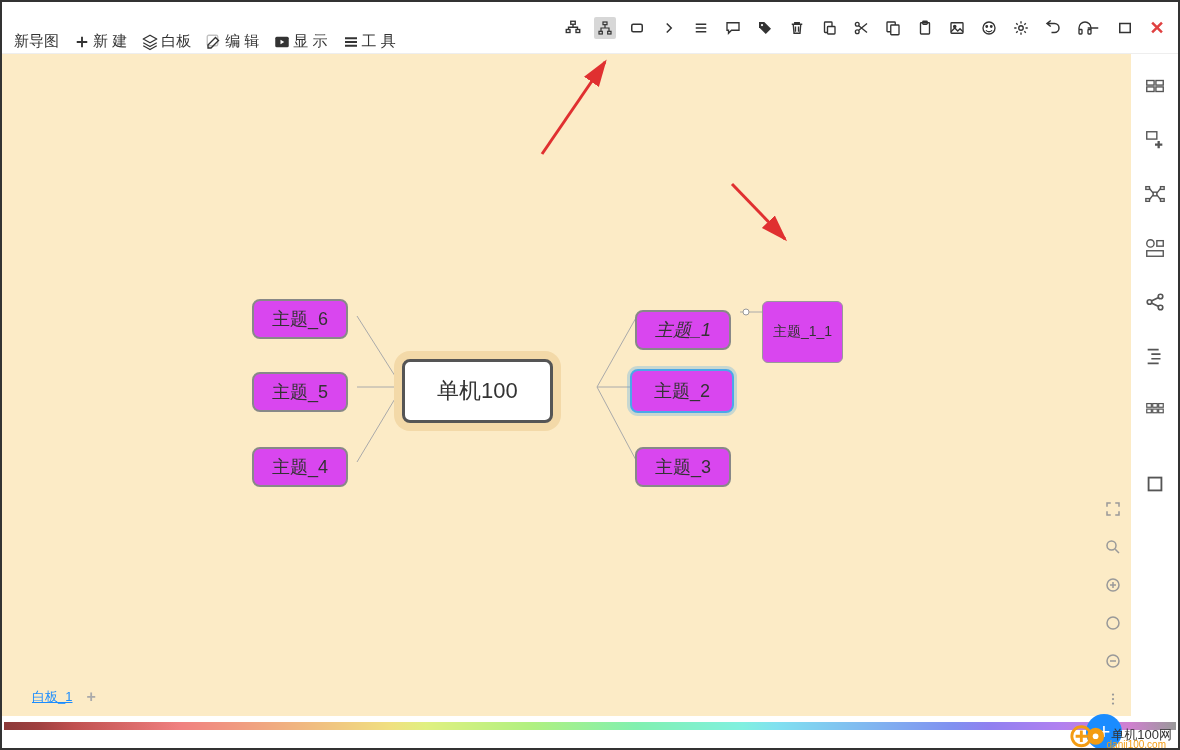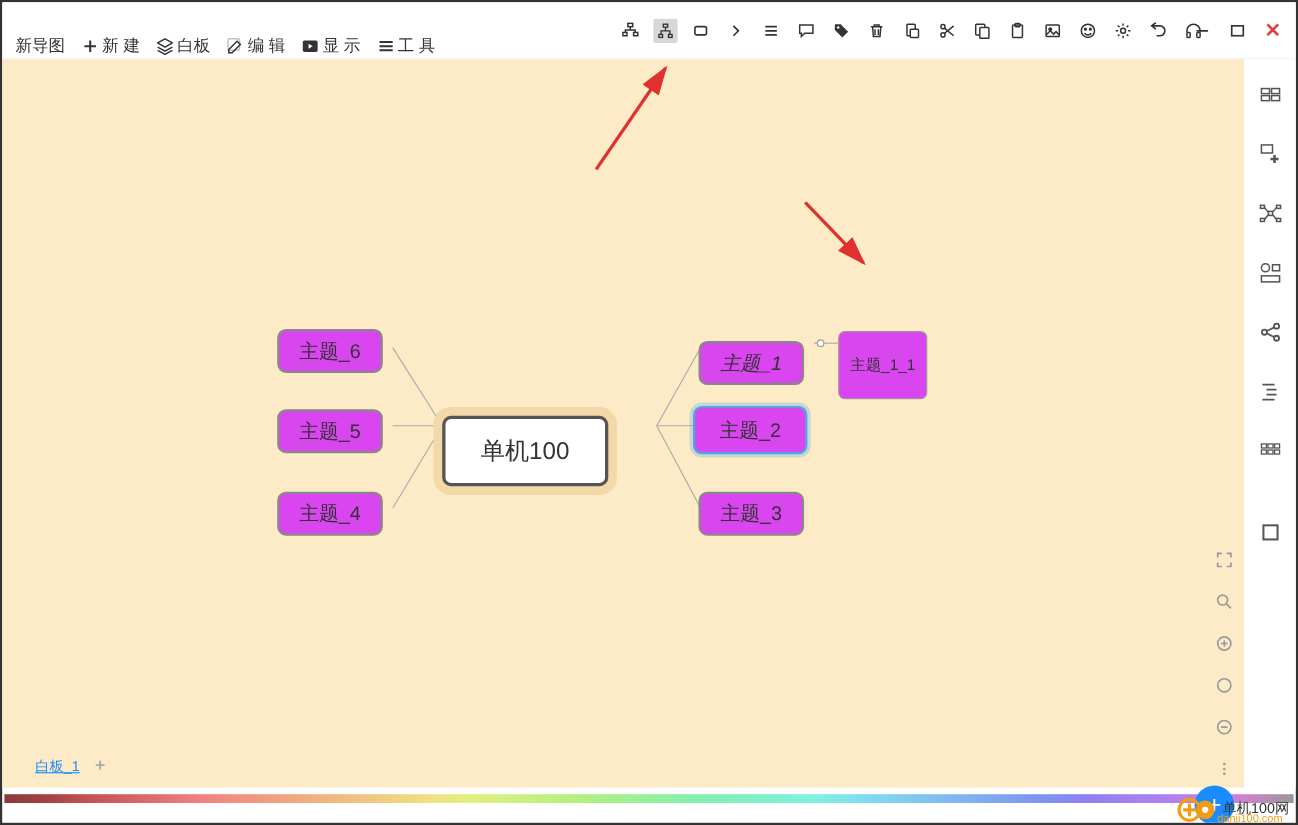--- a/index.html
+++ b/index.html
@@ -211,21 +211,21 @@
     <path d="M400 333 L355 262"></path>
     <path d="M400 333 L355 333"></path>
     <path d="M400 333 L355 408"></path>
     <path d="M595 333 L635 262"></path>
     <path d="M595 333 L630 333"></path>
     <path d="M595 333 L635 408"></path>
     <path d="M738 258 L760 258"></path>
     <circle cx="744" cy="258" r="3" fill="#fff" stroke="#999"></circle>
   </svg>
 
-  <div class="node center" style="top:305px;left:400px;margin-top:19px;">单机100</div>
+  <div class="node center" style="top:305px;left:400px;">单机100</div>
 
   <div class="node" style="top:245px;left:250px;">主题_6</div>
   <div class="node" style="top:318px;left:250px;">主题_5</div>
   <div class="node" style="top:393px;left:250px;">主题_4</div>
 
   <div class="node" style="top:256px;left:633px;font-style:italic;">主题_1</div>
   <div class="node selected" style="top:315px;left:628px;padding:8px 22px;">主题_2</div>
   <div class="node" style="top:393px;left:633px;">主题_3</div>
 
   <div class="node sub" style="top:247px;left:760px;">主题_1_1</div>

